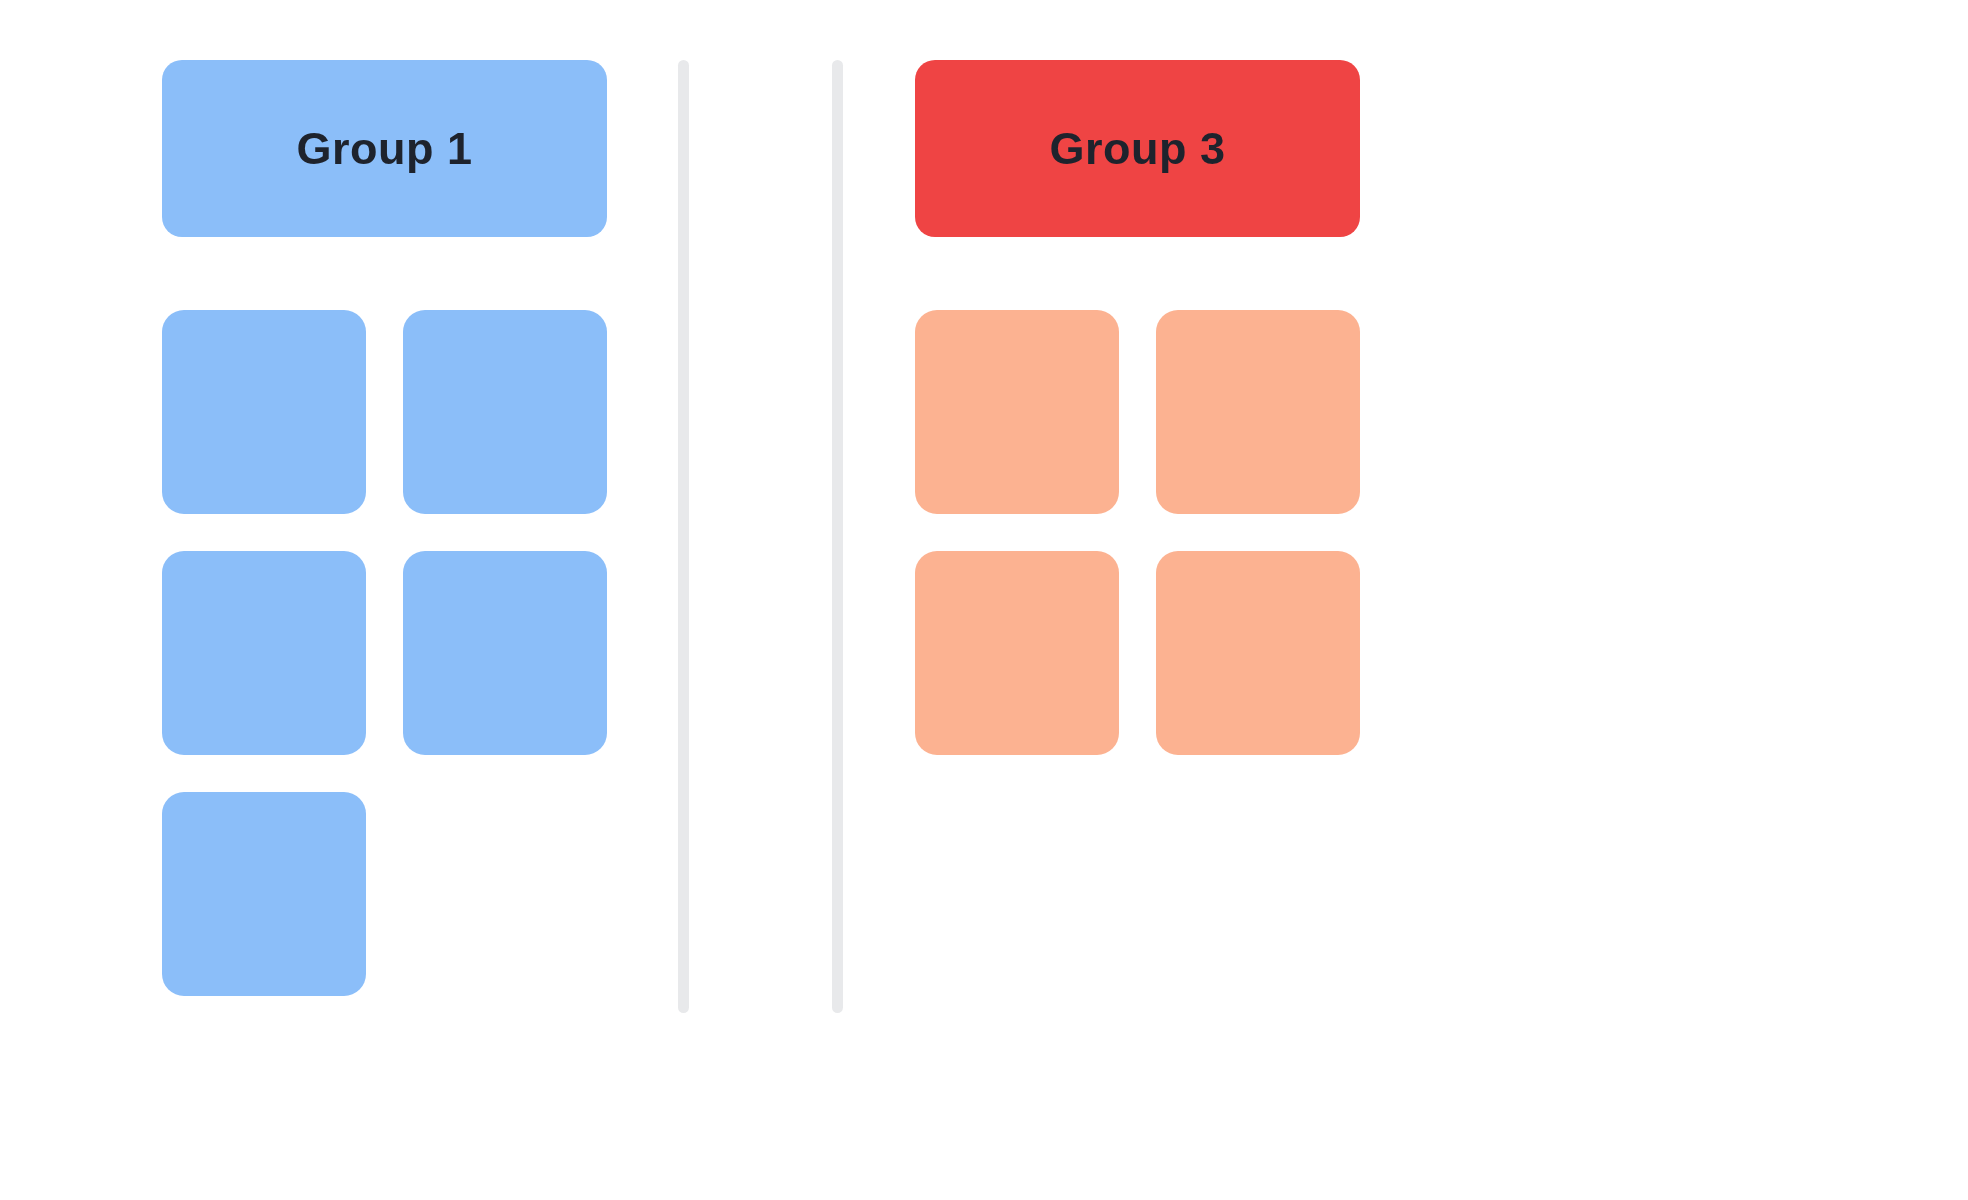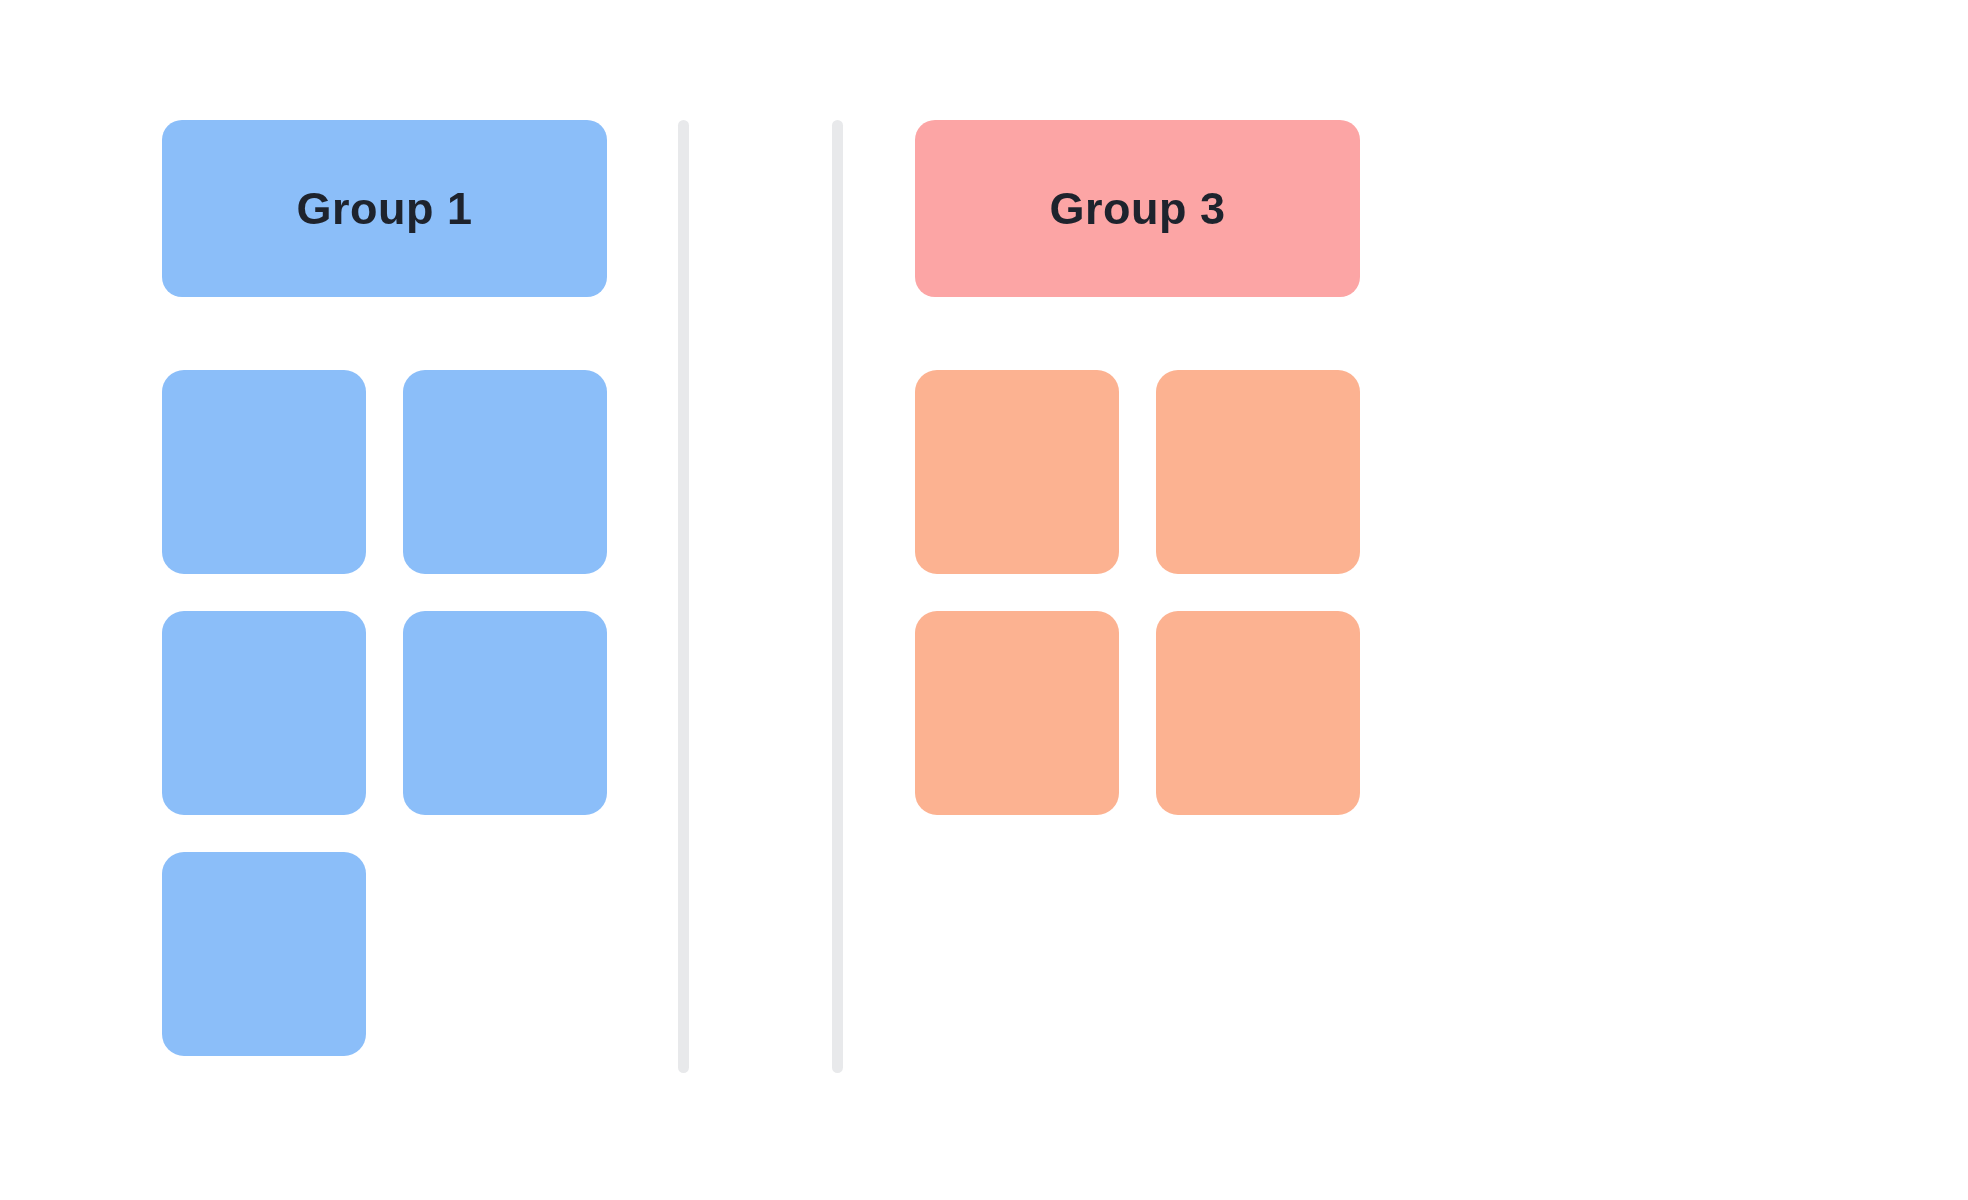--- a/index.html
+++ b/index.html
@@ -7,21 +7,21 @@
     padding: 0;
     width: 1968px;
     height: 1200px;
     background: #ffffff;
     font-family: "Liberation Sans", sans-serif;
   }
   .board {
     box-sizing: border-box;
     width: 1968px;
     height: 1200px;
-    padding: 120px 0 0 162px;
+    padding: 60px 0 0 162px;
     display: flex;
     align-items: flex-start;
     overflow: hidden;
   }
   .column {
     width: 445px;
     display: flex;
     flex-direction: column;
     flex: 0 0 auto;
   }
@@ -73,21 +73,21 @@
         <div class="tile" style="background: rgb(139, 190, 249);"></div>
       </div>
   </section>
 
   <div class="divider" style="background: rgb(232, 233, 235);"></div>
 
 
   <div class="divider" style="background: rgb(232, 233, 235);"></div>
 
   <section class="column">
-    <header class="group-header" style="background: #fca5a5;">
+    <header class="group-header" style="background: #ef4444;">
       <span class="group-title" style="color: rgb(30, 35, 45);">Group 3</span>
     </header>
     <div class="tile-grid">
         <div class="tile" style="background: rgb(252, 178, 145);"></div>
         <div class="tile" style="background: rgb(252, 178, 145);"></div>
         <div class="tile" style="background: rgb(252, 178, 145);"></div>
         <div class="tile" style="background: rgb(252, 178, 145);"></div>
       </div>
   </section>
 

